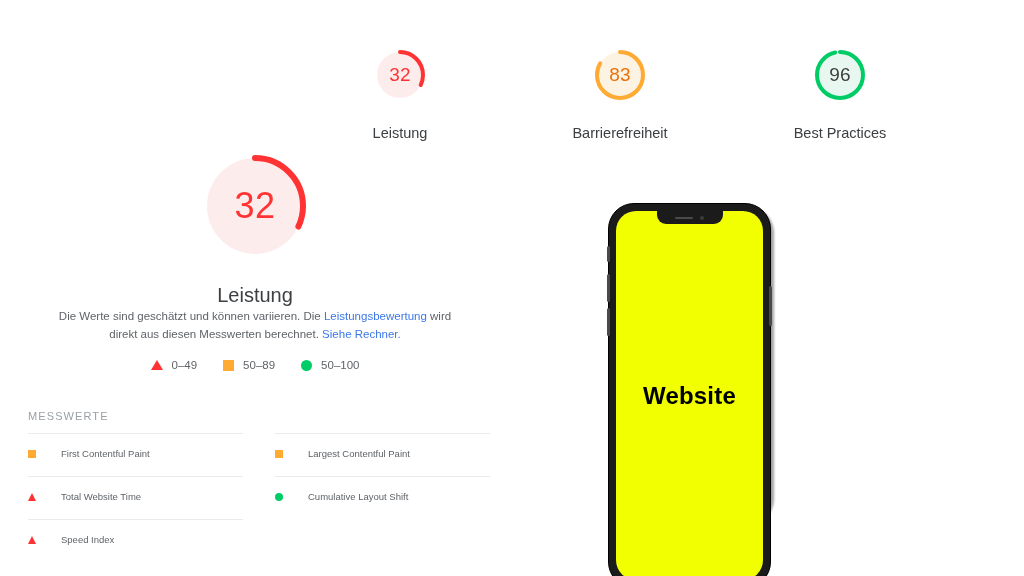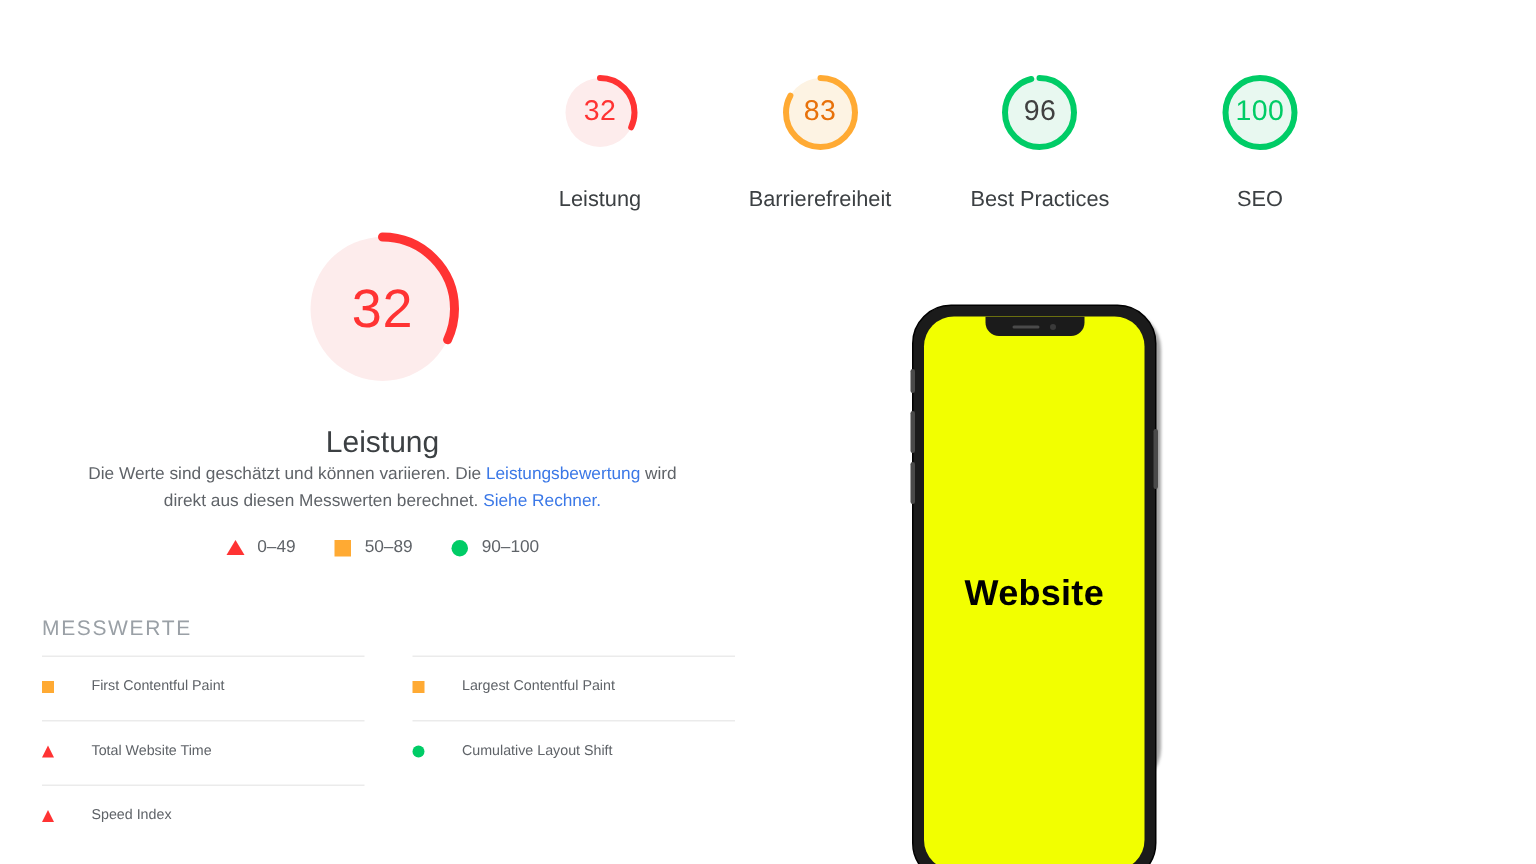--- a/index.html
+++ b/index.html
@@ -145,21 +145,21 @@
   }
 
   
   .metrics {
     position: absolute;
     left: 28px;
     top: 410px;
     width: 462px;
   }
   .metrics-heading {
-    font-size: 14px;
+    font-size: 11px;
     letter-spacing: 1.1px;
     color: #9aa0a6;
     text-transform: uppercase;
     margin-bottom: 11px;
   }
   .metrics-grid {
     display: flex;
     flex-wrap: wrap;
     column-gap: 32px;
   }
@@ -332,30 +332,20 @@
       <div class="gauge-sm">
         <svg viewBox="0 0 60 60">
           <circle cx="30" cy="30" r="23" fill="#e8f8f0"></circle>
           <circle cx="30" cy="30" r="23" fill="none" stroke="#0c6" stroke-width="4" stroke-linecap="round" stroke-dasharray="138.73 5.78" stroke-dashoffset="0"></circle>
         </svg>
         <div class="gauge-value" style="color:#404040">96</div>
       </div>
       <div class="summary-label">Best Practices</div>
     </div>
 
-    <div class="summary-item">
-      <div class="gauge-sm">
-        <svg viewBox="0 0 60 60">
-          <circle cx="30" cy="30" r="23" fill="#e8f8f0"></circle>
-          <circle cx="30" cy="30" r="23" fill="none" stroke="#0c6" stroke-width="4" stroke-linecap="round" stroke-dasharray="144.51 0" stroke-dashoffset="0"></circle>
-        </svg>
-        <div class="gauge-value" style="color:#0c6">100</div>
-      </div>
-      <div class="summary-label">SEO</div>
-    </div>
 
   </div>
 
   <div class="big-gauge-block">
 
     <div class="gauge-lg">
       <svg viewBox="0 0 112 112">
         <circle cx="56" cy="56" r="48" fill="#fdecec"></circle>
         <circle cx="56" cy="56" r="48" fill="none" stroke="#f33" stroke-width="6" stroke-linecap="round" stroke-dasharray="96.5 205.1" stroke-dashoffset="0"></circle>
       </svg>
@@ -372,21 +362,21 @@
       <div class="legend-item">
         <span class="swatch-tri"></span>
         <span>0–49</span>
       </div>
       <div class="legend-item">
         <span class="swatch-sq"></span>
         <span>50–89</span>
       </div>
       <div class="legend-item">
         <span class="swatch-circ"></span>
-        <span>90–100</span>
+        <span>50–100</span>
       </div>
     </div>
 
   </div>
 
   <div class="metrics">
     <div class="metrics-heading">MESSWERTE</div>
 
     <div class="metrics-grid">
 

